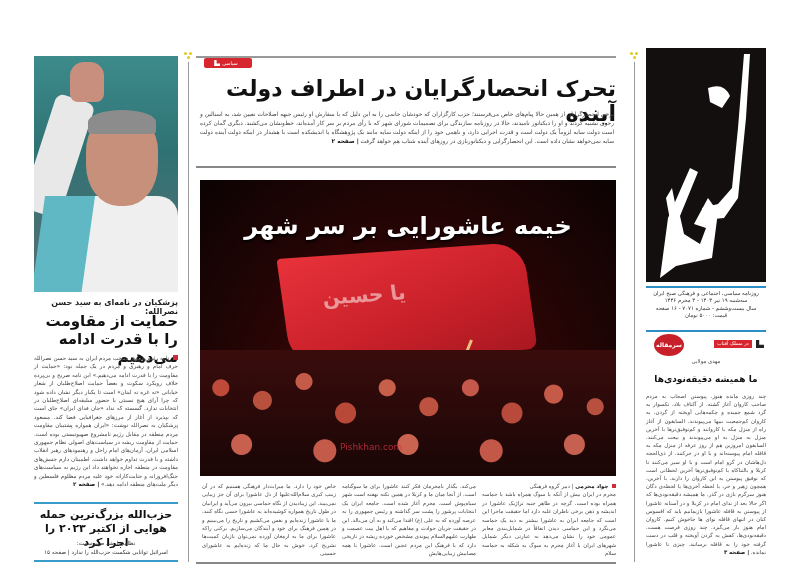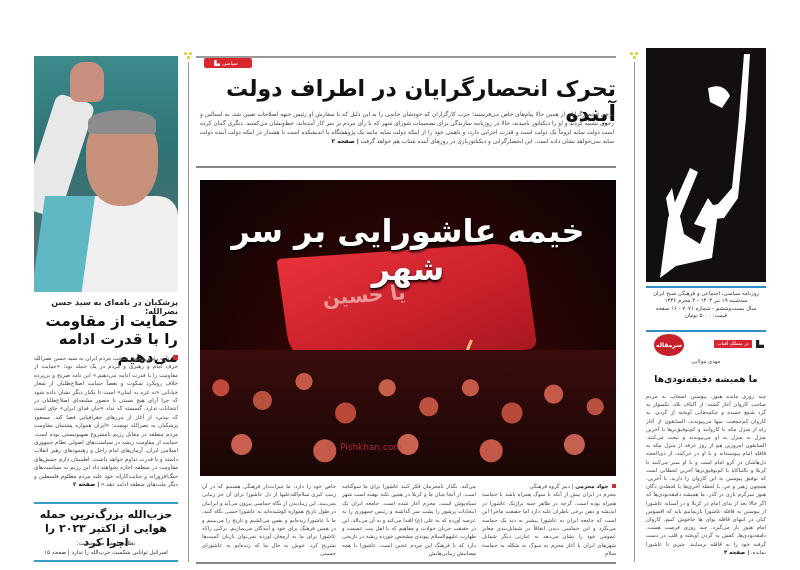--- a/index.html
+++ b/index.html
@@ -47,21 +47,21 @@
   .tag-icon { width: 6px; height: 6px; background: #fff; clip-path: polygon(0 0, 40% 0, 40% 60%, 100% 60%, 100% 100%, 0 100%); }
   .main-headline { position: absolute; left: 0; top: 20px; width: 420px; text-align: right; font-size: 22px; font-weight: bold; color: #111; direction: rtl; letter-spacing: -0.5px; }
   .main-lead { position: absolute; left: 4px; top: 54px; width: 414px; font-size: 5.8px; line-height: 9px; color: #444; text-align: justify; direction: rtl; }
   .mid-rule { position: absolute; left: 0; top: 110px; width: 420px; height: 1.5px; background: #888; }
 
   .photo-main {
     position: absolute; left: 4px; top: 124px; width: 416px; height: 296px;
     background: radial-gradient(ellipse at 50% 80%, #5a1010 0%, #2a0505 50%, #0c0303 100%);
     overflow: hidden;
   }
-  .photo-title { position: absolute; left: 0; top: 32px; width: 416px; text-align: center; color: #fff; font-size: 32px; font-weight: bold; direction: rtl; text-shadow: 0 2px 3px #000; }
+  .photo-title { position: absolute; left: 0; top: 32px; width: 416px; text-align: center; color: #fff; font-size: 24px; font-weight: bold; direction: rtl; text-shadow: 0 2px 3px #000; }
   .flag { position: absolute; left: 84px; top: 70px; width: 246px; height: 108px; background: linear-gradient(160deg, #e8323a 0%, #c8202a 60%, #a81820 100%); transform: rotate(-8deg) skewY(4deg); border-radius: 4px 30px 10px 30px; }
   .flag-text { position: absolute; left: 40px; top: 30px; color: #f4c8c8; font-size: 20px; font-weight: bold; opacity: 0.7; direction: rtl; }
   .pole { position: absolute; left: 270px; top: 160px; width: 3px; height: 110px; background: #e8c27a; transform: rotate(22deg); transform-origin: top; }
   .crowd { position: absolute; left: 0; top: 170px; width: 416px; height: 126px; background:
       radial-gradient(circle at 5% 30%, #c04a3a 0 8px, transparent 9px),
       radial-gradient(circle at 15% 40%, #b8503e 0 9px, transparent 10px),
       radial-gradient(circle at 25% 25%, #c45a48 0 8px, transparent 9px),
       radial-gradient(circle at 35% 50%, #b84838 0 10px, transparent 11px),
       radial-gradient(circle at 45% 30%, #c6604a 0 8px, transparent 9px),
       radial-gradient(circle at 55% 45%, #be5240 0 9px, transparent 10px),

